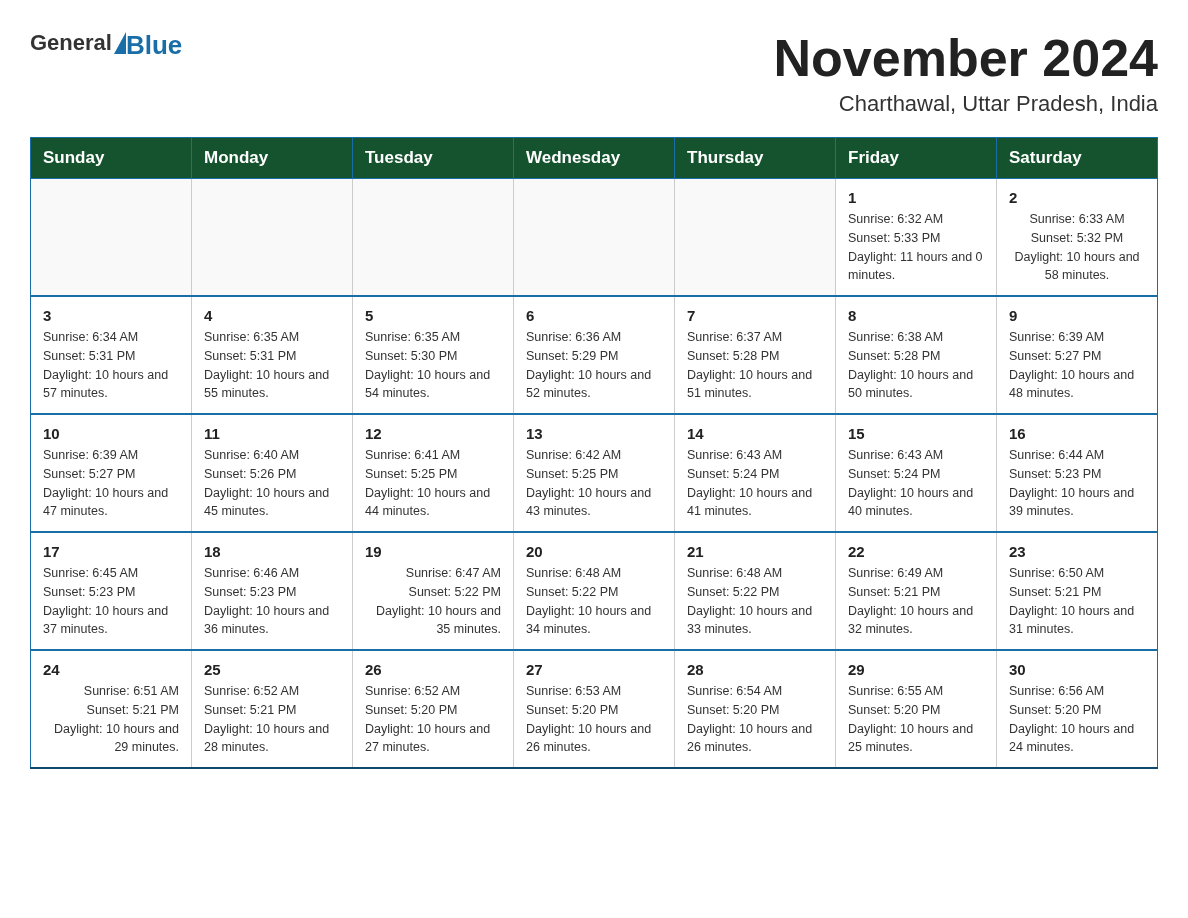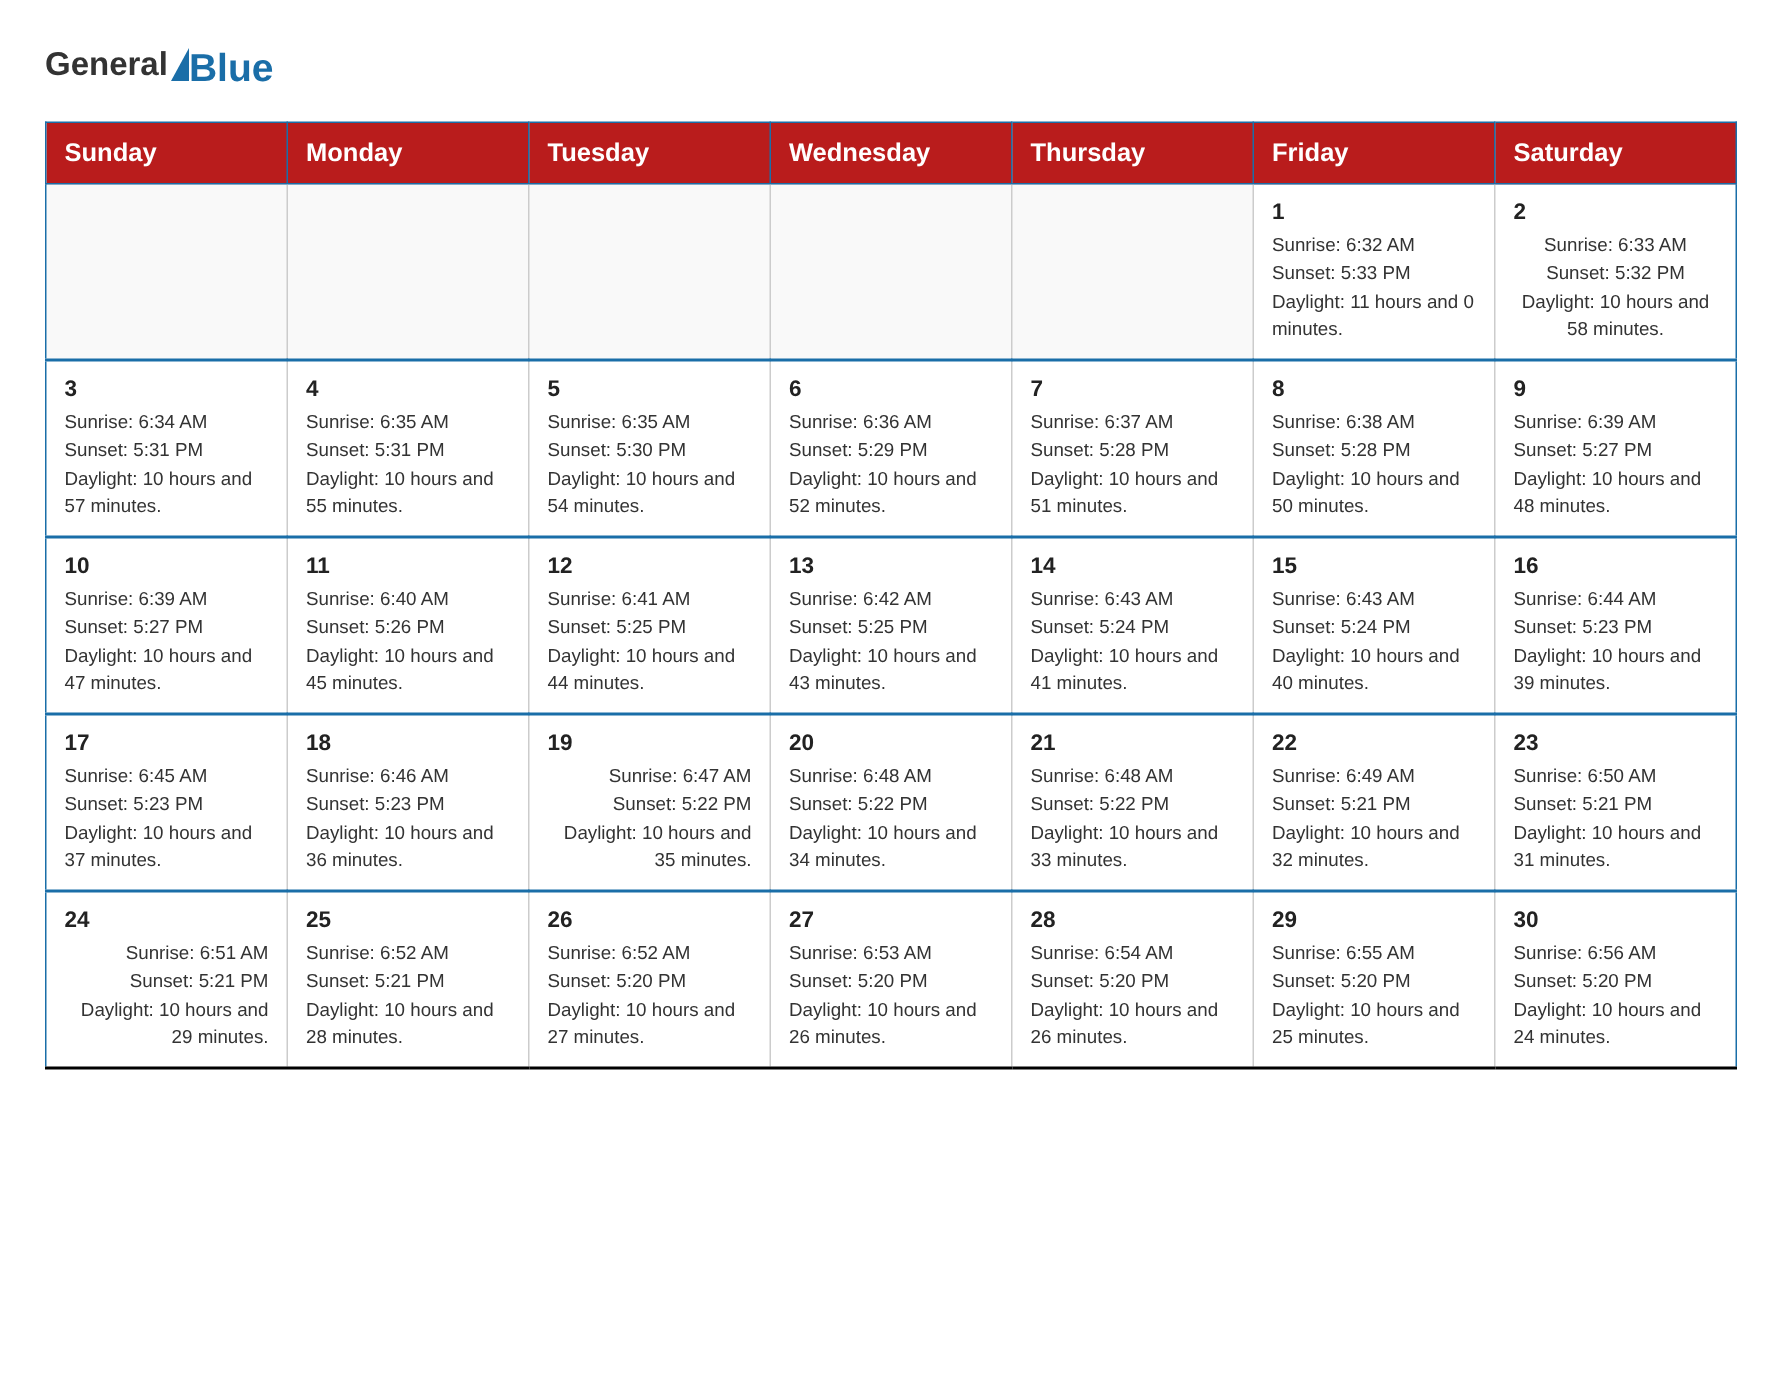--- a/index.html
+++ b/index.html
@@ -55,21 +55,21 @@
     .location-title {
       font-size: 22px;
       color: #333;
       margin-top: 4px;
     }
     .calendar {
       width: 100%;
       border-collapse: collapse;
     }
     .calendar thead th {
-      background: #b91c1c;
+      background: #14532d;
       color: #fff;
       font-size: 17px;
       font-weight: bold;
       padding: 10px 12px;
       text-align: left;
       border: 1px solid #1a6ea8;
     }
     .calendar tbody tr {
       border-bottom: 2px solid #1a6ea8;
     }
@@ -84,21 +84,21 @@
       min-height: 90px;
       width: 14.28%;
     }
     .calendar tbody td:first-child {
       border-left: 1px solid #1a6ea8;
     }
     .calendar tbody td:last-child {
       border-right: 1px solid #1a6ea8;
     }
     .calendar tbody tr:last-child td {
-      border-bottom: 2px solid #000000;
+      border-bottom: 2px solid #0c4a6e;
     }
     .day-number {
       font-size: 15px;
       font-weight: bold;
       display: block;
       margin-bottom: 4px;
       color: #222;
     }
     .day-info {
       font-size: 12.5px;
@@ -115,20 +115,24 @@
 </head>
 <body>
 
 <div class="header">
   <div class="logo-wrapper">
     <div class="logo-row1">
       <span class="logo-text-general">General</span>
       <span class="logo-triangle"></span>
     </div>
     <span class="logo-text-blue">Blue</span>
+  </div>
+  <div class="title-section">
+    <div class="month-title">November 2024</div>
+    <div class="location-title">Charthawal, Uttar Pradesh, India</div>
   </div>
 </div>
 
 <table class="calendar">
   <thead>
     <tr id="header-row">
         <th>Sunday</th>
         <th>Monday</th>
         <th>Tuesday</th>
         <th>Wednesday</th>

